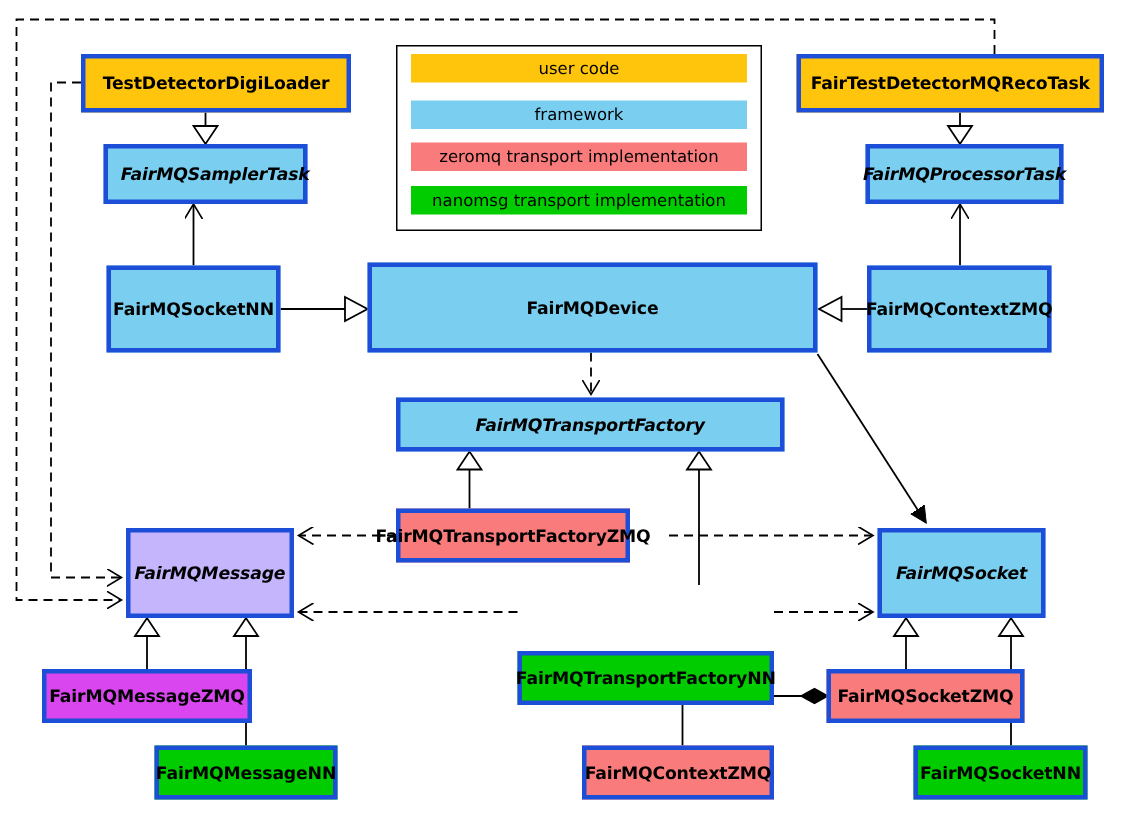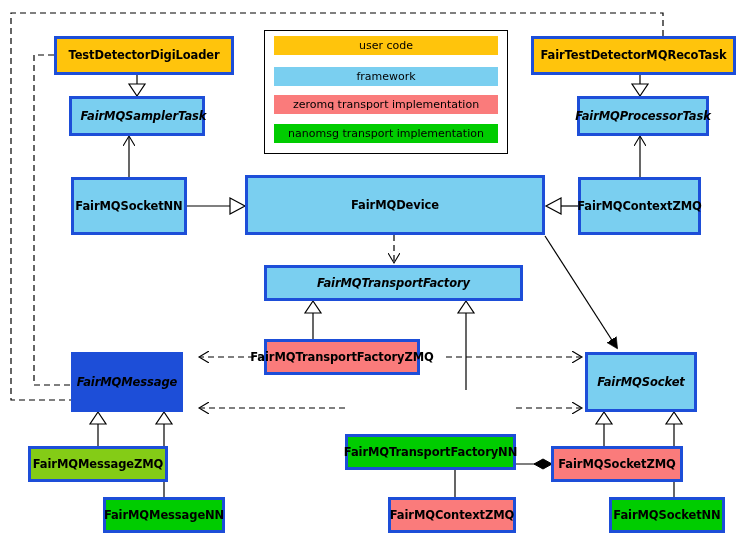--- a/index.html
+++ b/index.html
@@ -176,27 +176,27 @@
       </div>
       <div class="node abstract" style="left: 264px; top: 265px; width: 259px; height: 36px; background: rgb(122, 207, 240);">
         <span>FairMQTransportFactory</span>
       </div>
       <div class="node" style="left: 264px; top: 339px; width: 156px; height: 36px; background: rgb(250, 123, 123);">
         <span>FairMQTransportFactoryZMQ</span>
       </div>
       <div class="node" style="left: 345px; top: 390px; width: 171px; height: 36px; background: rgb(0, 204, 0); margin-top: 44px;">
         <span>FairMQTransportFactoryNN</span>
       </div>
-      <div class="node abstract" style="left: 71px; top: 352px; width: 112px; height: 60px; background: #1d4ed8;">
+      <div class="node abstract" style="left: 84px; top: 352px; width: 112px; height: 60px; background: #c4b5fd;">
         <span>FairMQMessage</span>
       </div>
       <div class="node abstract" style="left: 585px; top: 352px; width: 112px; height: 60px; background: rgb(122, 207, 240);">
         <span>FairMQSocket</span>
       </div>
-      <div class="node" style="left: 28px; top: 446px; width: 140px; height: 36px; background: #84cc16;">
+      <div class="node" style="left: 28px; top: 446px; width: 140px; height: 36px; background: #d946ef;">
         <span>FairMQMessageZMQ</span>
       </div>
       <div class="node" style="left: 103px; top: 497px; width: 122px; height: 36px; background: rgb(0, 204, 0);">
         <span>FairMQMessageNN</span>
       </div>
       <div class="node" style="left: 551px; top: 446px; width: 132px; height: 36px; background: rgb(250, 123, 123);">
         <span>FairMQSocketZMQ</span>
       </div>
       <div class="node" style="left: 609px; top: 497px; width: 116px; height: 36px; background: rgb(0, 204, 0);">
         <span>FairMQSocketNN</span>

